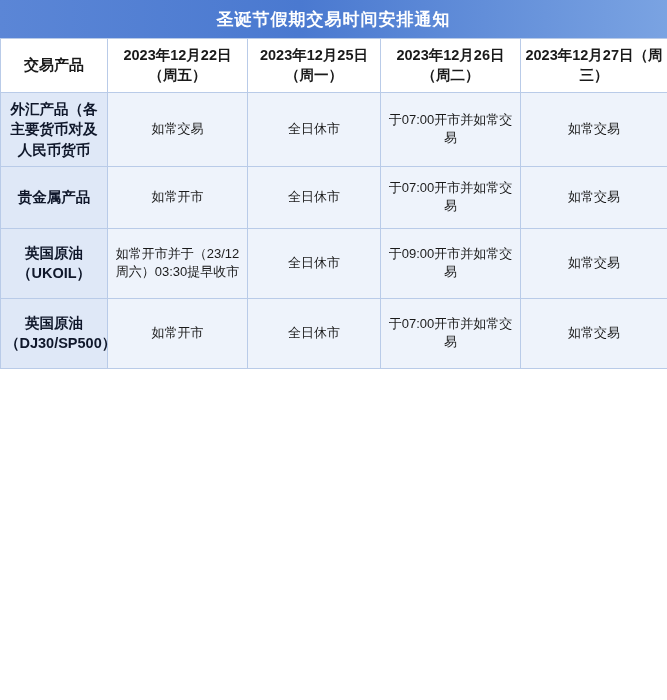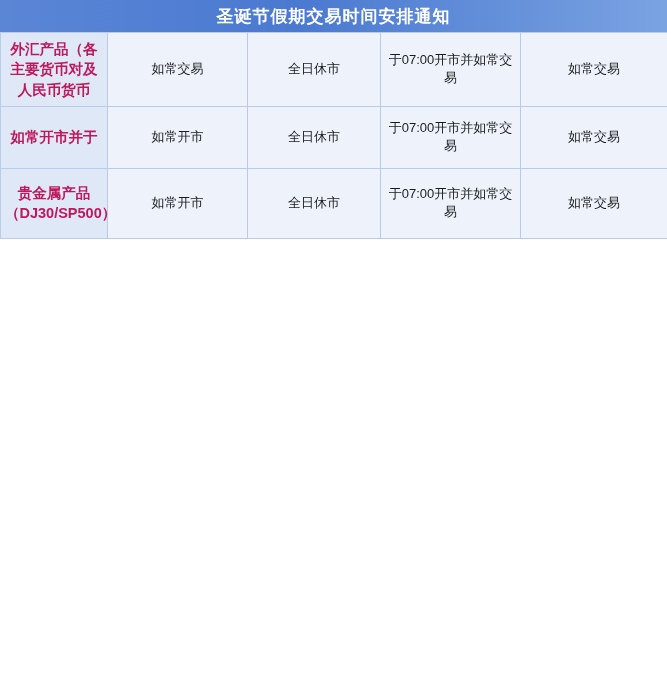--- a/index.html
+++ b/index.html
@@ -14,21 +14,21 @@
   }
   .sheet {
     width: 667px;
     height: 700px;
     box-sizing: border-box;
     background: #ffffff;
     display: flex;
     flex-direction: column;
   }
   .title-bar {
-    height: 32px;
+    height: 38px;
     background: linear-gradient(to right, #5b86d6 0%, #4a79d0 45%, #7aa3e2 100%);
     color: #ffffff;
     font-size: 17px;
     font-weight: bold;
     display: flex;
     align-items: center;
     justify-content: center;
     letter-spacing: 1px;
   }
   table.schedule {
@@ -59,21 +59,21 @@
     height: 54px;
     line-height: 1.35;
   }
   tr.header-row td.head-product {
     font-size: 15px;
   }
   td.label-cell {
     background: #dfe8f7;
     font-size: 14.5px;
     font-weight: bold;
-    color: #be185d;
+    color: #0f172a;
     line-height: 1.4;
   }
   td.value-cell {
     background: #eef3fb;
     font-size: 13px;
     color: #1a1a1a;
     line-height: 1.45;
   }
   tr.r-fx td { height: 70px; }
   tr.r-metal td { height: 62px; }
@@ -93,41 +93,55 @@
 
   <table class="schedule">
     <colgroup>
       <col class="c0">
         <col class="c1">
         <col class="c2">
         <col class="c3">
         <col class="c4">
     </colgroup>
     <tbody>
+      <tr class="header-row">
+        <td class="head-product">交易产品</td>
+        <td>2023年12月22日（周五）</td>
+        <td>2023年12月25日（周一）</td>
+        <td>2023年12月26日（周二）</td>
+        <td>2023年12月27日（周三）</td>
+      </tr>
 
       <tr class="r-fx">
         <td class="label-cell">外汇产品（各主要货币对及人民币货币</td>
         <td class="value-cell">如常交易</td>
         <td class="value-cell">全日休市</td>
         <td class="value-cell">于07:00开市并如常交易</td>
         <td class="value-cell">如常交易</td>
       </tr>
 
       <tr class="r-metal">
-        <td class="label-cell">如常开市并于</td>
+        <td class="label-cell">贵金属产品</td>
         <td class="value-cell">如常开市</td>
         <td class="value-cell">全日休市</td>
         <td class="value-cell">于07:00开市并如常交易</td>
         <td class="value-cell">如常交易</td>
       </tr>
 
 
+      <tr class="r-ukoil">
+        <td class="label-cell">英国原油（UKOIL）</td>
+        <td class="value-cell">如常开市并于（23/12周六）03:30提早收市</td>
+        <td class="value-cell">全日休市</td>
+        <td class="value-cell">于09:00开市并如常交易</td>
+        <td class="value-cell">如常交易</td>
+      </tr>
 
       <tr class="r-us-index">
-        <td class="label-cell">贵金属产品（DJ30/SP500）</td>
+        <td class="label-cell">英国原油（DJ30/SP500）</td>
         <td class="value-cell">如常开市</td>
         <td class="value-cell">全日休市</td>
         <td class="value-cell">于07:00开市并如常交易</td>
         <td class="value-cell">如常交易</td>
       </tr>
 
 
 
     </tbody>
   </table>

